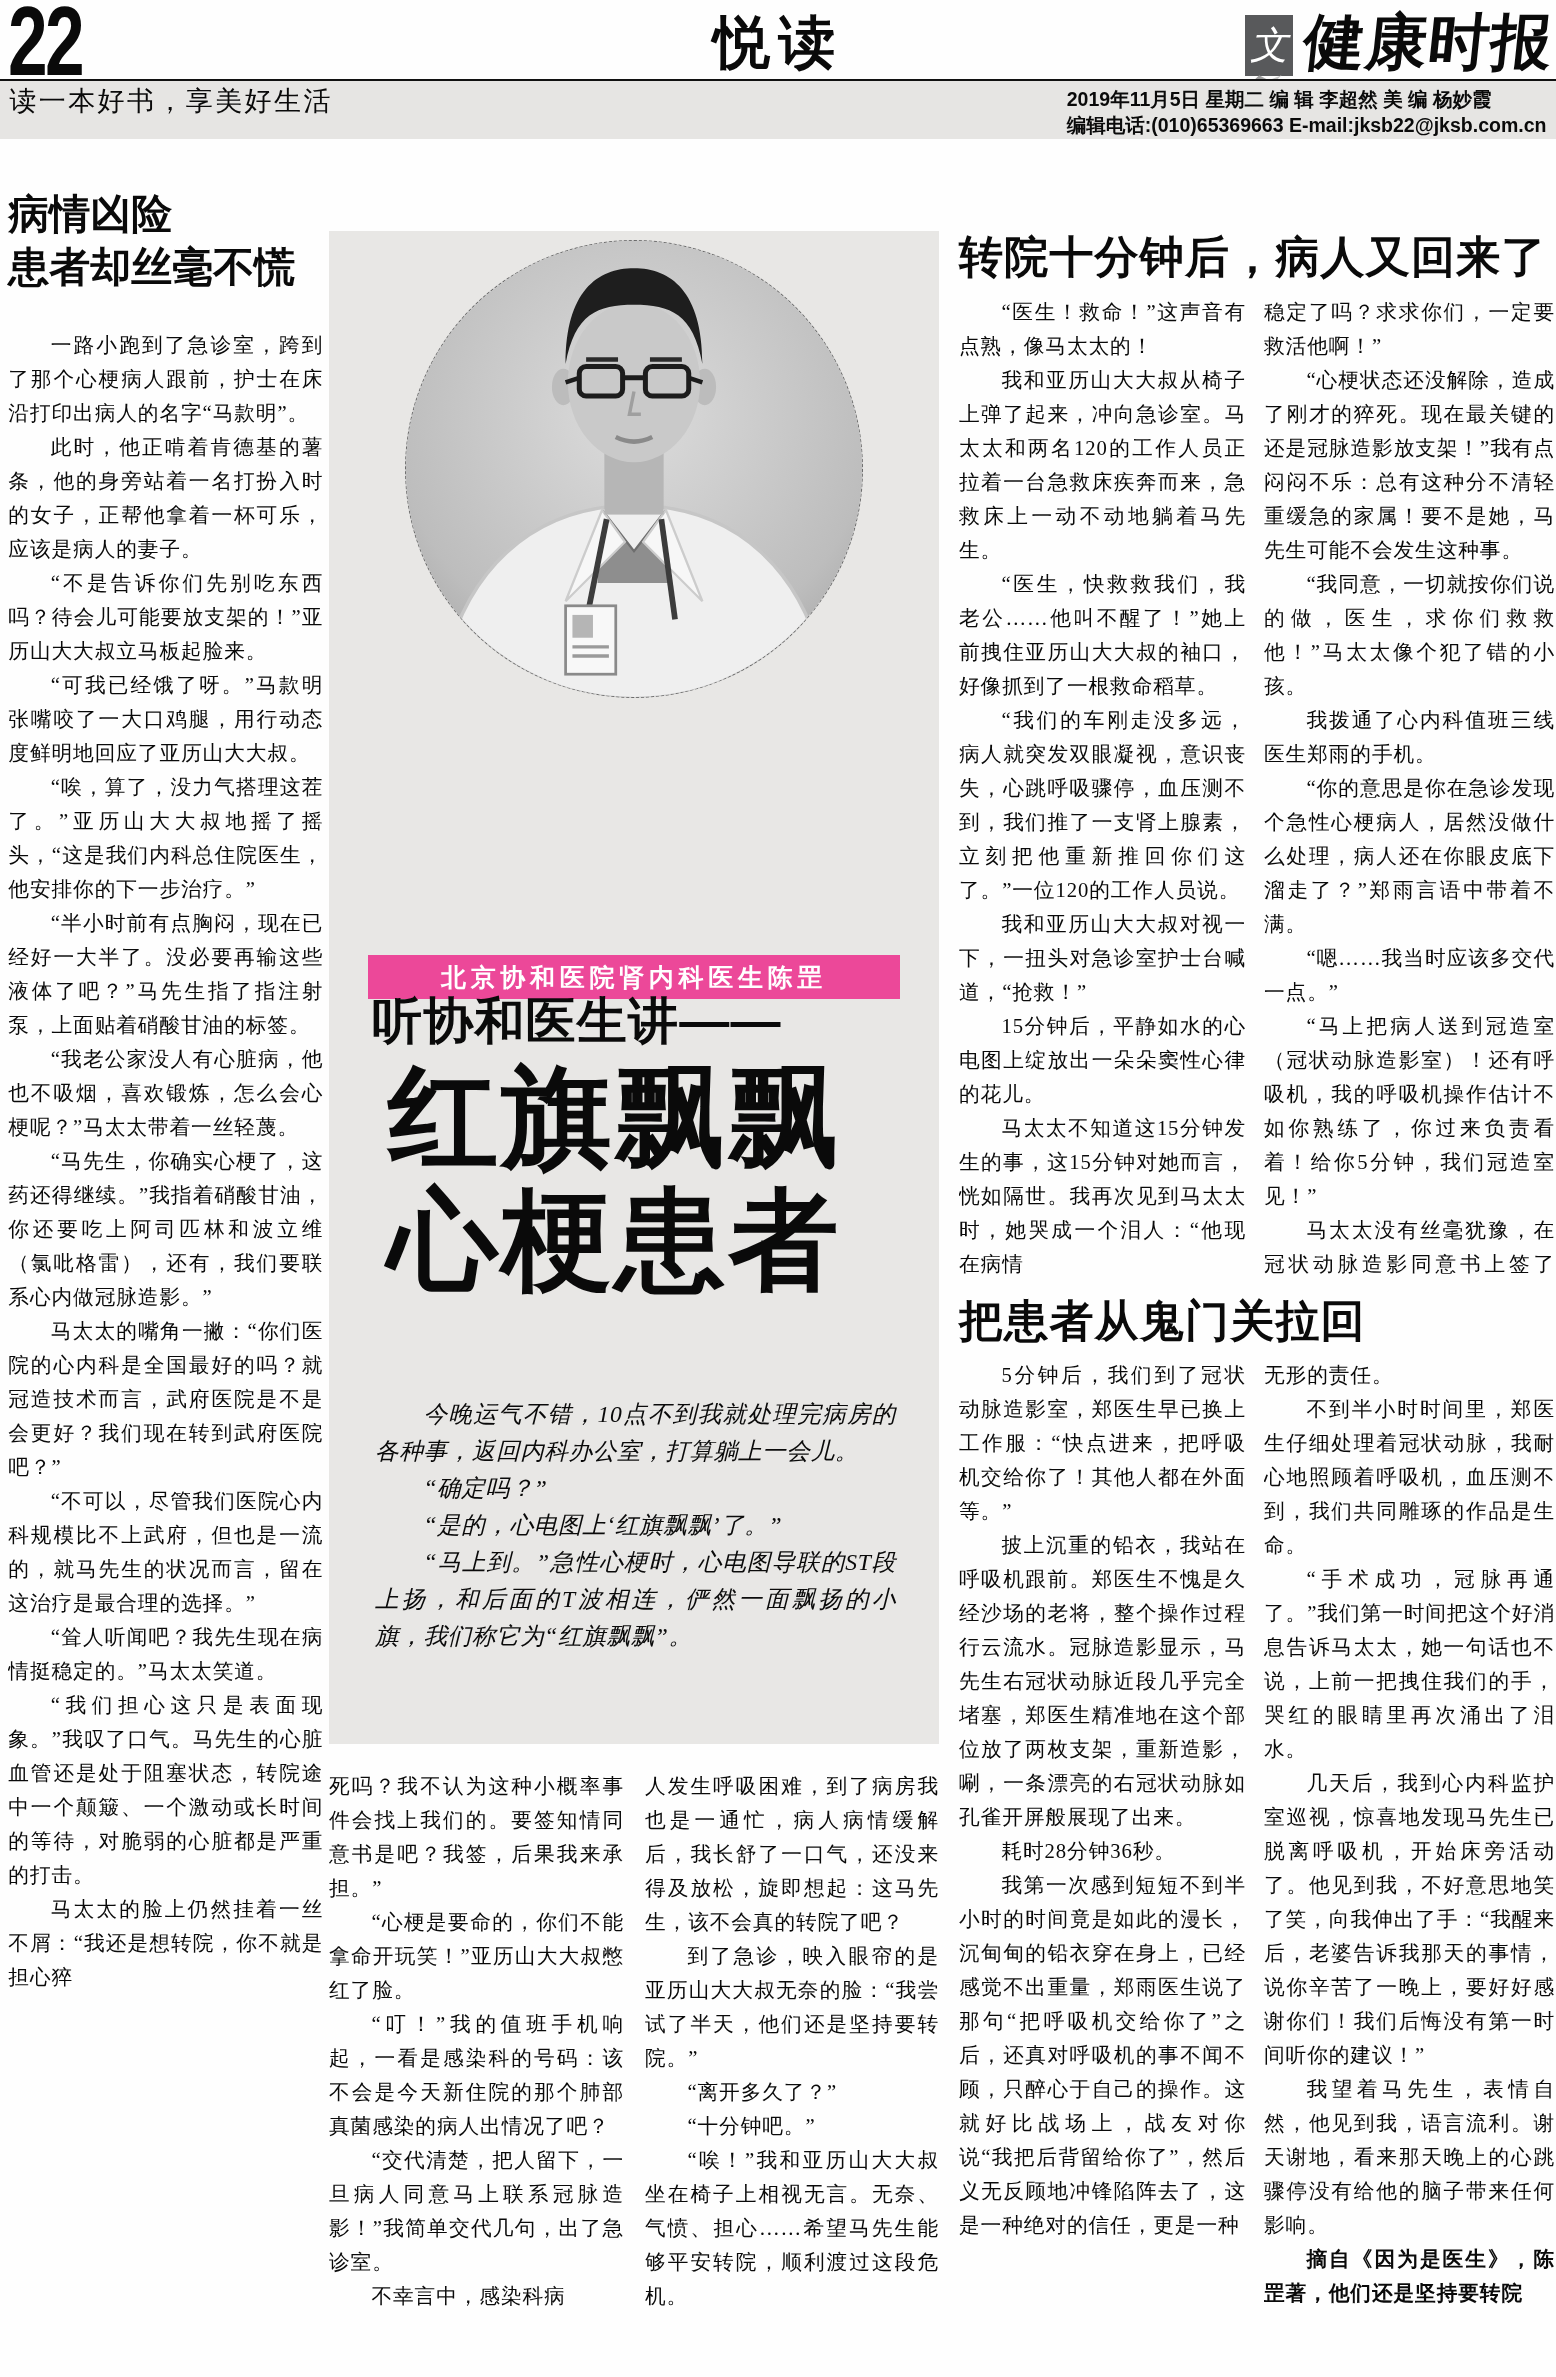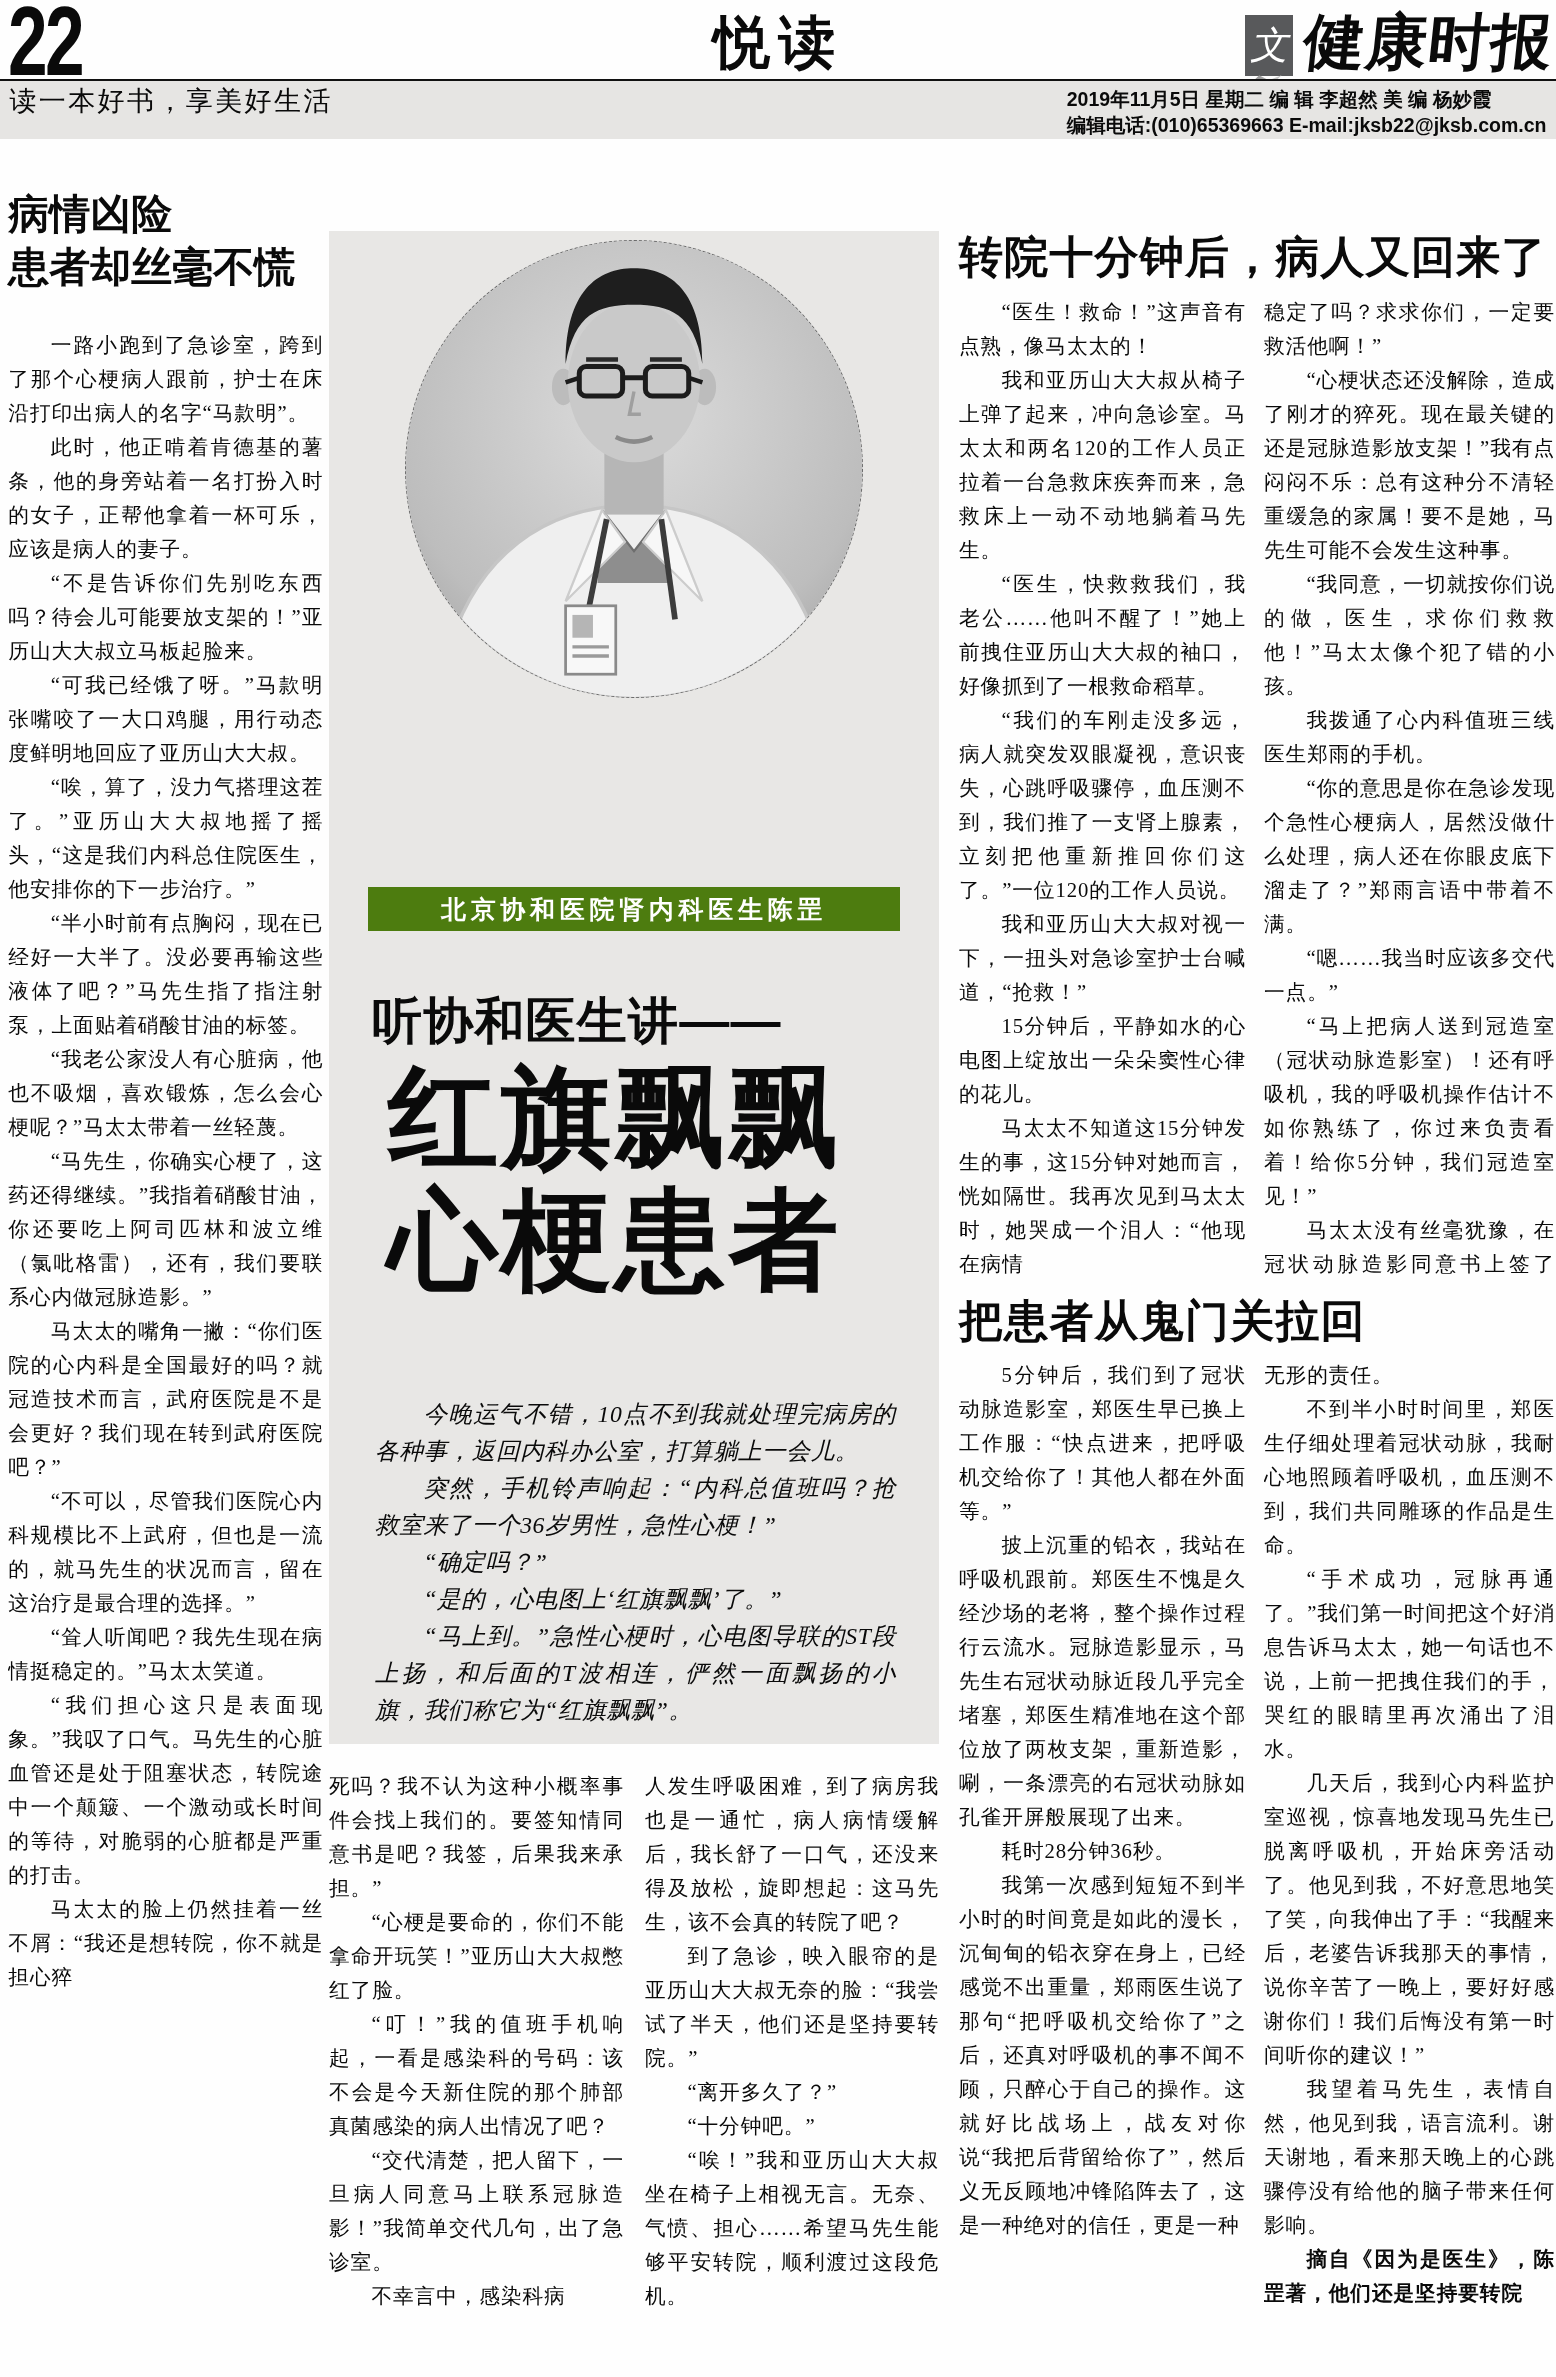--- a/index.html
+++ b/index.html
@@ -36,21 +36,21 @@
 
   
   .left-title{position:absolute;left:8.3px;top:188px;width:319px;
         font-family:"Liberation Sans",sans-serif;font-weight:bold;font-size:41px;line-height:53px;}
 
   
   .feature-panel{position:absolute;left:329px;top:231px;width:610px;height:1513px;background:#e8e7e5;}
   .photo-wrap{position:absolute;left:76px;top:9.4px;width:456px;height:456px;border-radius:50%;
         border:1.8px dashed #6a6a6a;overflow:hidden;background:#cfcfcf;}
   .photo-wrap svg{display:block;width:100%;height:100%;}
-  .photo-caption{position:absolute;left:39px;top:656px;width:532px;height:44px;background:#4d7c0f;
+  .photo-caption{position:absolute;left:39px;top:724px;width:532px;height:44px;background:#ec4899;
         color:#ffffff;font-family:"Liberation Sans",sans-serif;font-weight:bold;font-size:25px;
         line-height:44px;text-align:center;letter-spacing:4.7px;}
   .kicker{position:absolute;left:43px;top:757px;font-family:"Liberation Sans",sans-serif;
         font-weight:bold;font-size:50px;letter-spacing:1.2px;}
   .headline{position:absolute;left:59px;top:826px;font-weight:900;font-size:110px;line-height:123px;
         font-family:"Liberation Serif",serif;letter-spacing:3.5px;}
   .intro{position:absolute;left:46px;top:1165px;width:521px;font-style:italic;}
   .intro p{margin:0;font-size:23.6px;line-height:37px;text-align:justify;letter-spacing:0.6px;text-indent:2.05em;}
 
   
@@ -147,21 +147,20 @@
       </svg>
     </div>
     <div class="photo-caption">北京协和医院肾内科医生陈罡</div>
     <div class="kicker">听协和医生讲——</div>
     <div class="headline">
       <div>红旗飘飘</div>
       <div>心梗患者</div>
     </div>
     <div class="intro">
         <p>今晚运气不错，10点不到我就处理完病房的各种事，返回内科办公室，打算躺上一会儿。</p>
-        <p>突然，手机铃声响起：“内科总值班吗？抢救室来了一个36岁男性，急性心梗！”</p>
         <p>“确定吗？”</p>
         <p>“是的，心电图上‘红旗飘飘’了。”</p>
         <p>“马上到。”急性心梗时，心电图导联的ST段上扬，和后面的T波相连，俨然一面飘扬的小旗，我们称它为“红旗飘飘”。</p>
       </div>
   </div>
 
   <div class="col body-text" style="left:329px;top:1769px;width:295px;height:600px;">
       <p class="cont">死吗？我不认为这种小概率事件会找上我们的。要签知情同意书是吧？我签，后果我来承担。”</p>
       <p>“心梗是要命的，你们不能拿命开玩笑！”亚历山大大叔憋红了脸。</p>
       <p>“叮！”我的值班手机响起，一看是感染科的号码：该不会是今天新住院的那个肺部真菌感染的病人出情况了吧？</p>

